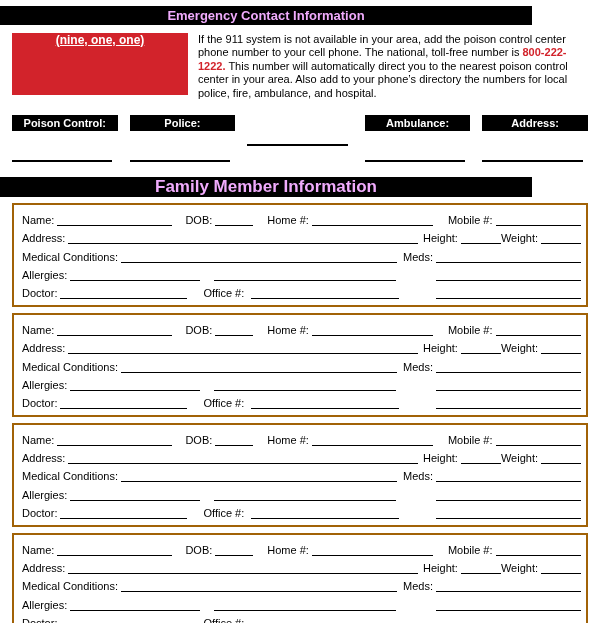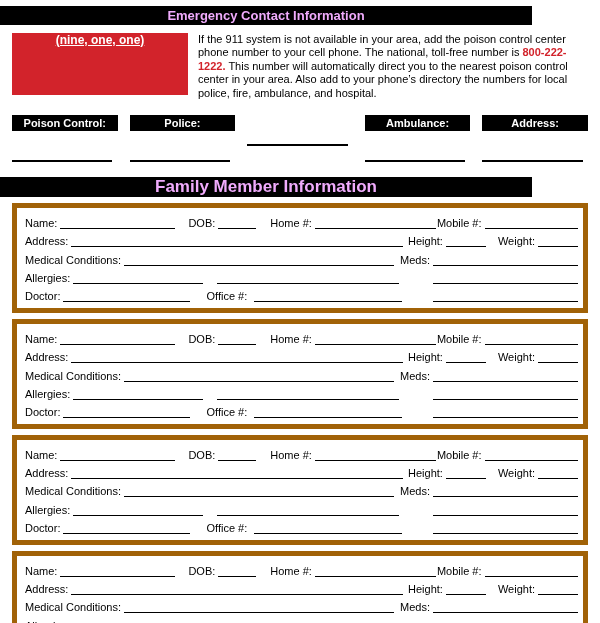--- a/index.html
+++ b/index.html
@@ -21,34 +21,34 @@
   .redbox .cap{font-size:13px;line-height:15px;}
   .desc{margin-left:10px;font-size:11px;line-height:13.4px;width:392px;}
   .phone{color:#d2232b;font-weight:bold;}
 
   .contacts{display:grid;grid-template-columns:repeat(5,1fr);gap:12px;margin:15px 12px 0 12px;}
   .cbox{height:16px;line-height:16px;background:#000;color:#fff;font-weight:bold;
         font-size:11px;text-align:center;}
   .cline{margin-top:29px;height:0;border-bottom:2px solid #000;width:95%;}
 
   .member{
-    margin:6px 12px 0 12px;border:5px solid #a16207;
+    margin:6px 12px 0 12px;border:2px solid #a16207;
     padding:4px 5px 5px 8px;font-size:11px;
   }
   .member:first-of-type{margin-top:6px;}
   .row{display:flex;align-items:flex-end;height:18.2px;}
   .lbl{white-space:nowrap;line-height:13px;}
   .ln{border-bottom:1px solid #000;height:0;margin-bottom:1px;margin-left:3px;}
   .w38{width:38px}.w40{width:40px}.w115{width:115px}.w121{width:121px}
   .w127{width:127px}.w130{width:130px}.w145{width:145px}.w148{width:148px}
   .w182{width:182px}
   .fx{flex:1}
   .mla{margin-left:auto}
   .ml5{margin-left:5px}.ml6{margin-left:6px}.ml7{margin-left:7px}.ml10{margin-left:16px}
-  .ml12{margin-left:12px}.ml13{margin-left:13px}.ml14{margin-left:14px}.ml15{margin-left:1px}
+  .ml12{}.ml13{margin-left:13px}.ml14{margin-left:14px}.ml15{margin-left:15px}
 </style>
 </head>
 <body>
 
 <div class="bar bar1">
   <span>Emergency Contact Information</span>
 </div>
 
 <div class="sec911">
   <div class="redbox">

